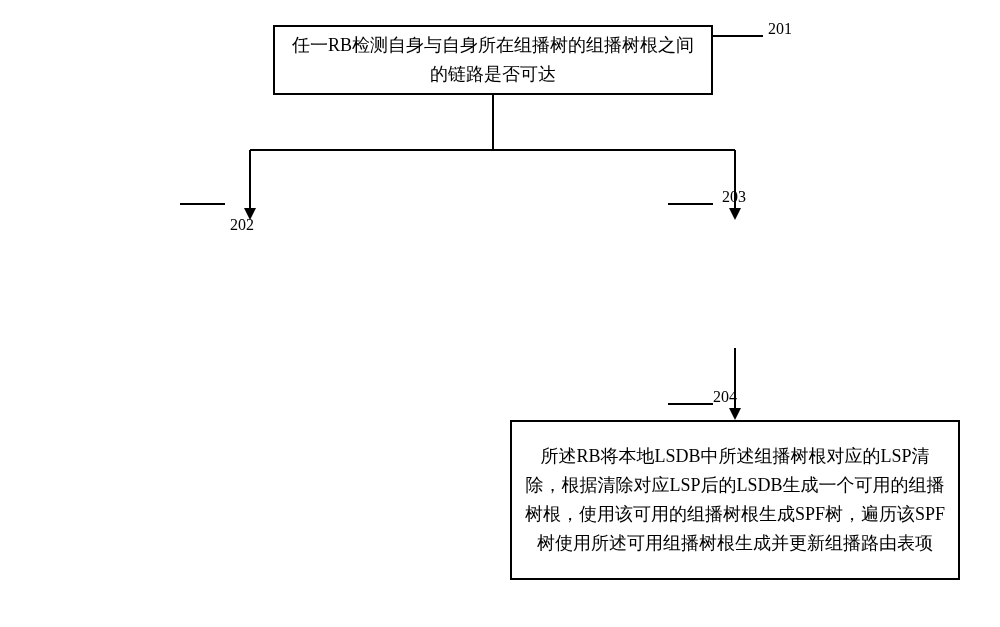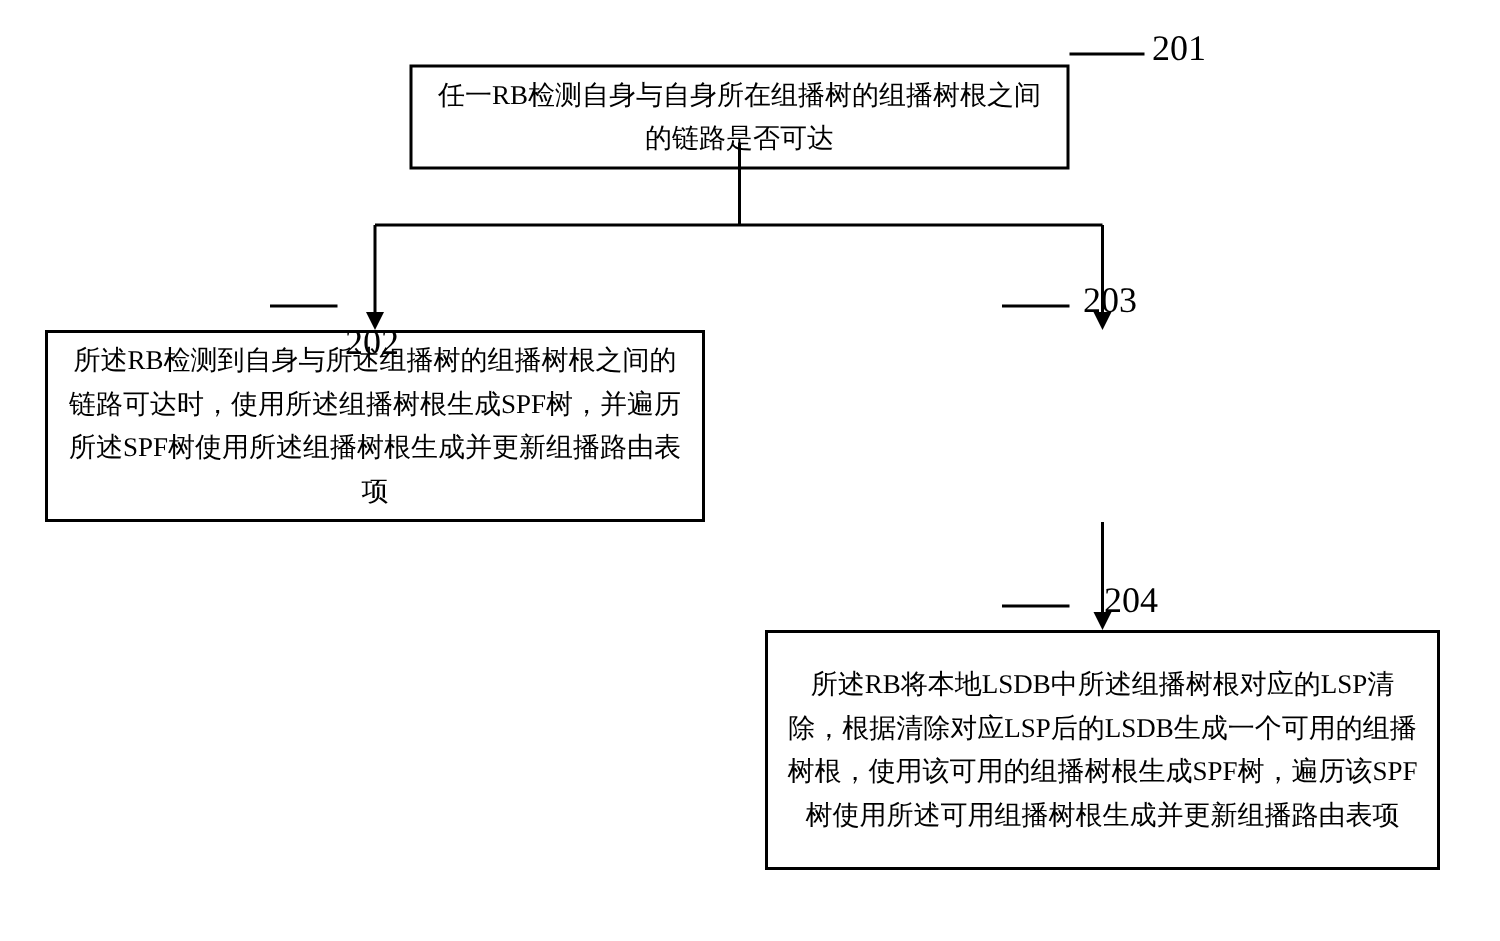--- a/index.html
+++ b/index.html
@@ -23,21 +23,21 @@
     line-height: 1.6;
     padding: 10px 12px;
     box-sizing: border-box;
     display: flex;
     align-items: center;
     justify-content: center;
     text-align: center;
   }
   .label {
     position: absolute;
-    font-size: 24px;
+    font-size: 16px;
   }
   .tick {
     position: absolute;
     border-top: 2px solid #000;
     width: 50px;
   }
   svg.conn {
     position: absolute;
     top: 0;
     left: 0;
@@ -52,40 +52,37 @@
   }
   svg.conn polygon {
     fill: #000;
   }
 </style>
 </head>
 <body>
 
 <div class="canvas">
 
-  <div class="box" style="left:253px; top:23px; width:440px; height:70px;">
+  <div class="box" style="left:253px; top:5px; width:440px; height:70px;">
     <span>任一RB检测自身与自身所在组播树的组播树根之间的链路是否可达</span>
   </div>
   <div class="tick" style="left:693px; top:15px;"></div>
   <div class="label" style="left:748px; top:0px;">201</div>
 
-  <div class="box" style="left:10px; top:200px; width:440px; height:128px;">
-    <span>所述RB检测到自身与所述组播树的组播树根之间的链路可达时，使用所述组播树根生成SPF树，并遍历所述SPF树使用所述组播树根生成并更新组播路由表项</span>
-  </div>
   <div class="tick" style="left:160px; top:183px; width:45px;"></div>
   <div class="label" style="left:210px; top:168px;margin-top:28px;">202</div>
 
   <div class="tick" style="left:648px; top:183px; width:45px;"></div>
   <div class="label" style="left:702px; top:168px;">203</div>
 
   <div class="box" style="left:490px; top:400px; width:450px; height:160px;">
     <span>所述RB将本地LSDB中所述组播树根对应的LSP清除，根据清除对应LSP后的LSDB生成一个可用的组播树根，使用该可用的组播树根生成SPF树，遍历该SPF树使用所述可用组播树根生成并更新组播路由表项</span>
   </div>
   <div class="tick" style="left:648px; top:383px; width:45px;"></div>
-  <div class="label" style="left:716px; top:368px;">204</div>
+  <div class="label" style="left:693px; top:368px;">204</div>
 
   <svg class="conn">
 
     <line x1="473" y1="75" x2="473" y2="130"></line>
 
     <line x1="230" y1="130" x2="715" y2="130"></line>
 
     <line x1="230" y1="130" x2="230" y2="192"></line>
     <polygon points="230,200 224,188 236,188"></polygon>
 

